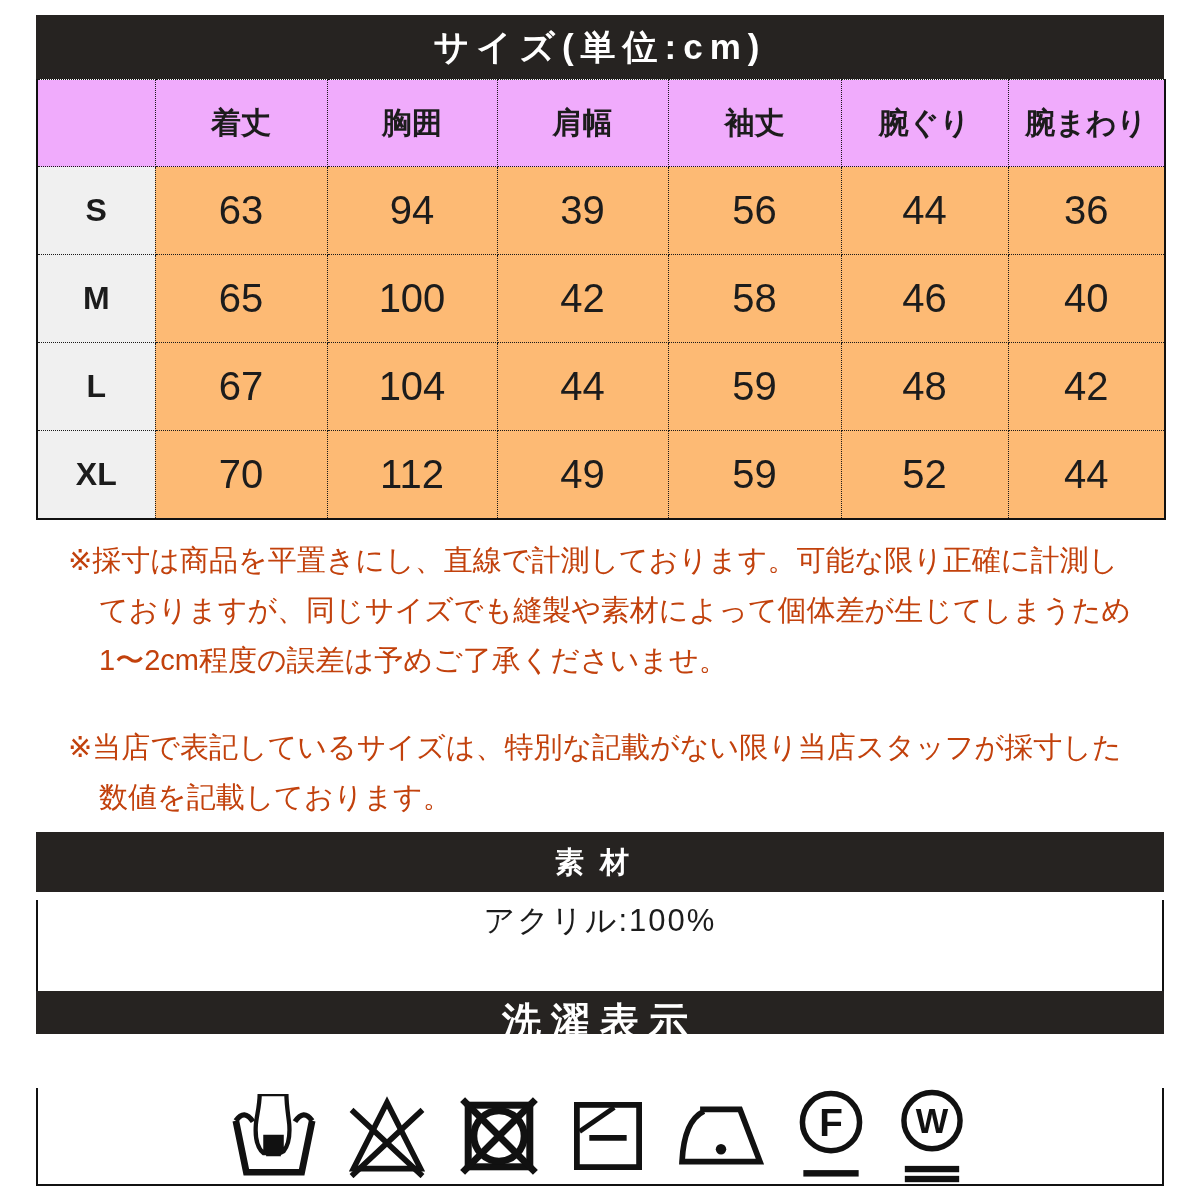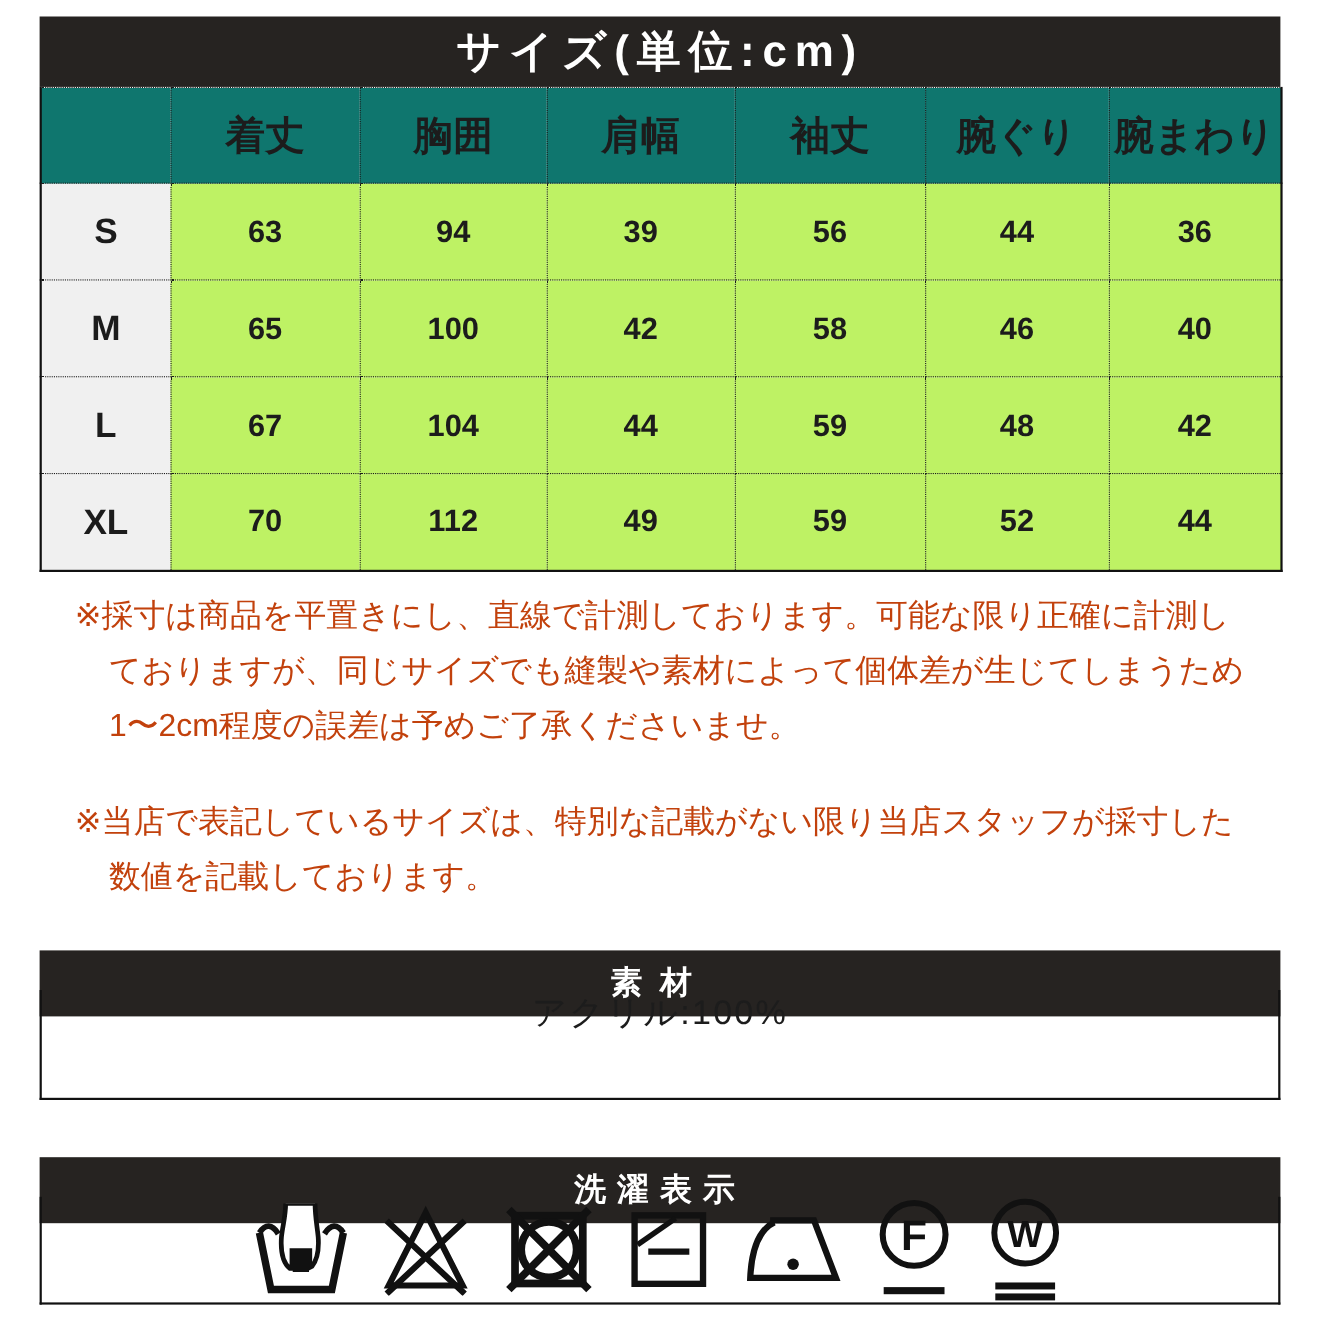--- a/index.html
+++ b/index.html
@@ -1,40 +1,40 @@
 <!DOCTYPE html>
 <html><head>
 <meta charset="utf-8">
 <style>
   html,body{margin:0;padding:0;background:#fff;}
   body{width:1200px;height:1200px;position:relative;font-family:"Liberation Sans","DejaVu Sans",sans-serif;color:#1c1c1c;}
   .abs{position:absolute;}
   .bar{background:#262321;color:#fff;font-weight:bold;text-align:center;}
   
-  .size-bar{left:36px;top:15px;width:1128px;height:64px;line-height:64px;font-size:40px;letter-spacing:7px;}
+  .size-bar{left:36px;top:15px;width:1128px;height:64px;line-height:64px;font-size:35px;letter-spacing:7px;}
   
   .size-table{left:36px;top:79px;width:1128px;border-collapse:collapse;table-layout:fixed;}
   .size-table td,.size-table th{border:1px dotted #1a1a1a;text-align:center;vertical-align:middle;padding:0;}
   .size-table{border:2px solid #111;border-top:none;}
   .size-table tr.head{height:87px;}
   .size-table tr.datarow{height:88px;}
-  .size-table th{background:#0f766e;font-size:36px;font-weight:bold;}
+  .size-table th{background:#f0abfc;font-size:30px;font-weight:bold;}
   .size-table td.rowlabel{background:#f0f0f0;font-size:32px;font-weight:bold;}
-  .size-table td.val{background:#bef264;font-size:28px;font-weight:bold;}
+  .size-table td.val{background:#fdba74;font-size:40px;font-weight:normal;}
   
   .note{left:68px;width:1072px;font-size:29px;line-height:50px;color:#c2410c;}
   .note .cont{padding-left:31px;}
   .note1{top:535px;}
   .note2{top:722px;}
   
-  .mat-bar{left:36px;top:864px;width:1128px;height:60px;line-height:60px;font-size:29px;letter-spacing:16px;}
+  .mat-bar{left:36px;top:832px;width:1128px;height:60px;line-height:60px;font-size:29px;letter-spacing:16px;}
   .mat-box{left:36px;top:900px;width:1128px;height:100px;border:2px solid #111;border-top:none;box-sizing:border-box;
            display:flex;justify-content:center;font-size:31px;letter-spacing:2px;}
   
-  .care-bar{left:36px;top:1052px;width:1128px;height:60px;line-height:61px;font-size:29px;letter-spacing:10px;}
+  .care-bar{left:36px;top:991px;width:1128px;height:43px;line-height:61px;font-size:39px;letter-spacing:10px;}
   .care-box{left:36px;top:1088px;width:1128px;height:98px;border:2px solid #111;border-top:none;box-sizing:border-box;
             display:flex;align-items:center;justify-content:center;gap:27px;}
   .care-box svg{display:block;}
   .stk{fill:none;stroke:#111;}
   .glyph{font-family:"Liberation Sans",sans-serif;font-weight:bold;fill:#111;}
 </style>
 </head>
 <body>
 
 <div class="abs bar size-bar">サイズ(単位:cm)</div>

